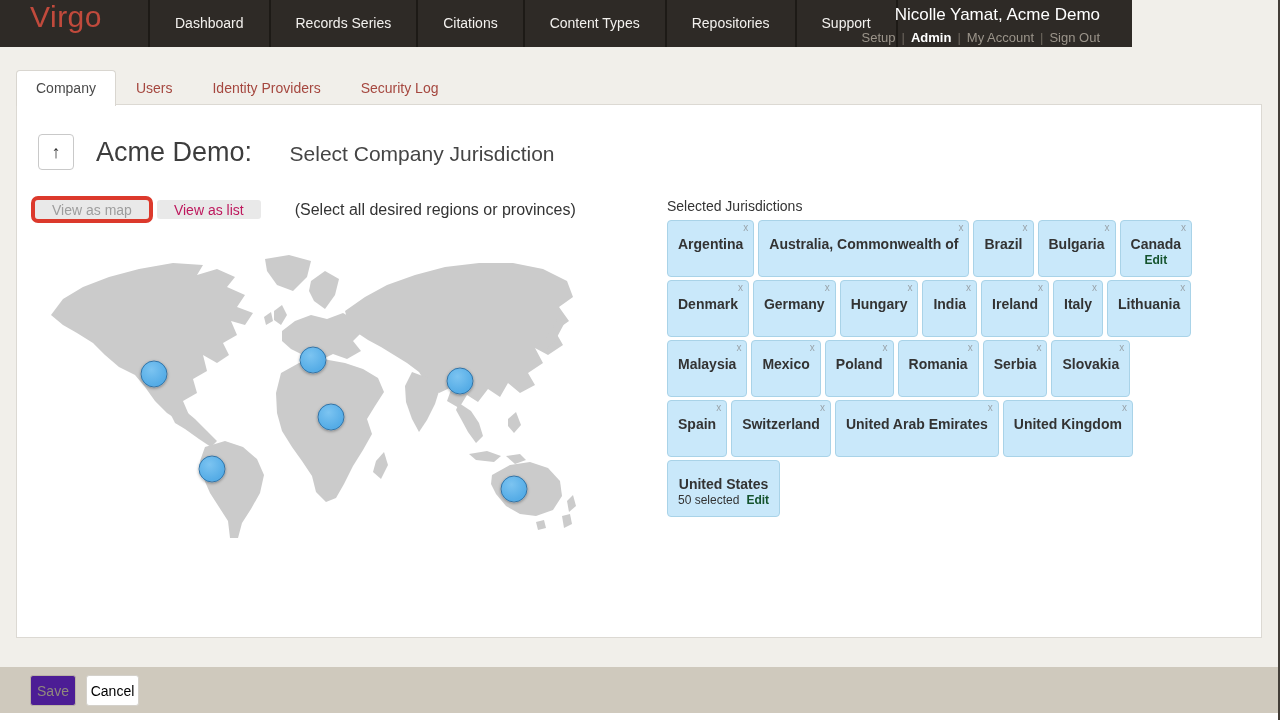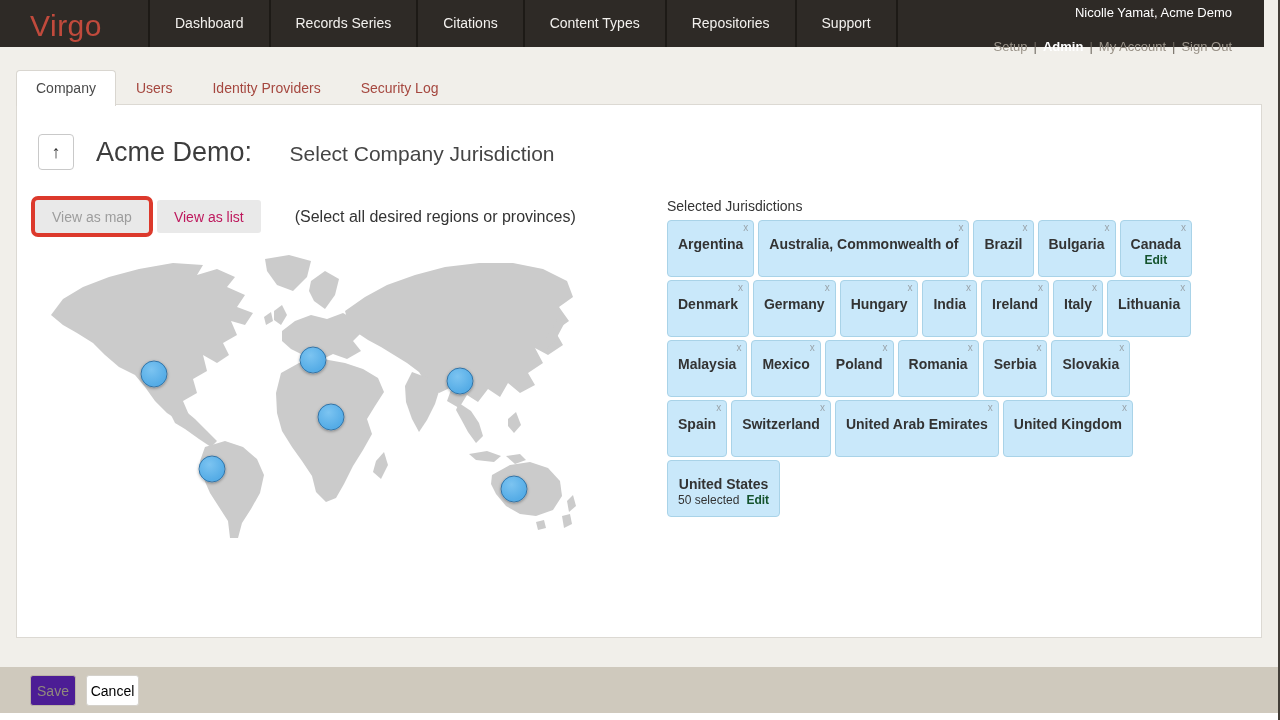--- a/index.html
+++ b/index.html
@@ -1,47 +1,47 @@
 <!DOCTYPE html>
 <html><head>
 <meta charset="utf-8">
 <style>
   * { margin:0; padding:0; box-sizing:border-box; }
   html,body { width:1280px; height:720px; overflow:hidden; }
   body { font-family:"Liberation Sans", sans-serif; background:#f1efea; position:relative; }
 
   
-  .topbar { position:absolute; top:0; left:0; width:1264px; height:47px; background:#2e2a26; display:flex; align-items:flex-end; }
+  .topbar { position:absolute; top:0; left:0; width:1132px; height:47px; background:#2e2a26; display:flex; align-items:flex-start; }
   .logo { color:#c14a3c; font-size:30px; padding:0 26px 4px 30px; letter-spacing:.5px; }
   .main-nav { display:flex; height:47px;padding-left:20px; }
   .nav-item { color:#f3f1ee; font-size:14px; line-height:47px; padding:0 25px; border-left:2px solid #1d1a16; cursor:pointer; }
   .nav-item:last-child { border-right:2px solid #1d1a16; }
   .top-right { position:absolute; right:32px; top:5px; text-align:right; }
-  .user-line { color:#ffffff; font-size:13px; margin-bottom:19px; }
+  .user-line { color:#ffffff; font-size:17px; margin-bottom:5px; }
   .user-links { font-size:13px; color:#9b948a; }
   .user-links .ulink { color:#9b948a; cursor:pointer; }
   .user-links .ulink.active { color:#ffffff; font-weight:bold; }
   .user-links .sep { color:#6e675e; padding:0 6px; }
 
   
   .tabs { position:absolute; top:70px; left:16px; display:flex; z-index:3; }
   .tab { font-size:14px; color:#a5473f; padding:9px 19px 10px; cursor:pointer; border:1px solid transparent; border-bottom:none; border-radius:4px 4px 0 0; }
   .tab.active { background:#ffffff; border-color:#d9d6d0; color:#4a4a4a; position:relative; }
   .tab.active::after { content:""; position:absolute; left:0; right:0; bottom:-2px; height:3px; background:#ffffff; }
 
   
   .panel { position:absolute; top:104px; left:16px; width:1246px; height:534px; background:#ffffff; border:1px solid #dcd9d3; }
 
   .title-row { position:absolute; top:29px; left:21px; display:flex; align-items:center; }
   .up-btn { width:36px; height:36px; background:#ffffff; border:1px solid #c9c9c9; border-radius:4px; font-size:18px; color:#2f2f2f; cursor:pointer; line-height:34px; text-align:center; }
   .page-title { margin-left:22px; color:#3d3d3d; font-size:27px; white-space:nowrap; }
   .page-subtitle { font-size:21px; color:#454545;margin-left:30px; }
 
   .toolbar { position:absolute; top:95px; left:14px; display:flex; align-items:center; }
-  .view-btn { height:33px; border:none; border-radius:3px; background:#e9e9e9; font-size:14px; padding:0 17px; cursor:pointer; font-family:"Liberation Sans",sans-serif; }
+  .view-btn { height:19px; border:none; border-radius:3px; background:#e9e9e9; font-size:14px; padding:0 17px; cursor:pointer; font-family:"Liberation Sans",sans-serif; }
   .view-btn.map { color:#9d9d9d; outline:4px solid #dc392c; outline-offset:0px; margin-left:4px; }
   .view-btn.list { color:#be185d; margin-left:8px; }
   .toolbar-hint { font-size:16px; color:#333333; margin-left:34px; }
 
   
   .map-wrap { position:absolute; top:146px; left:14px; width:545px; height:290px; }
   .map-wrap svg { width:100%; height:100%; }
   .marker { position:absolute; width:27px; height:27px; border-radius:50%; transform:translate(-50%,-50%);
             background:radial-gradient(circle at 40% 32%, #7cc4f1, #55ace6 70%);
             border:1px solid #2e73a8; box-shadow:0 1px 3px rgba(0,0,0,.35); cursor:pointer; }

